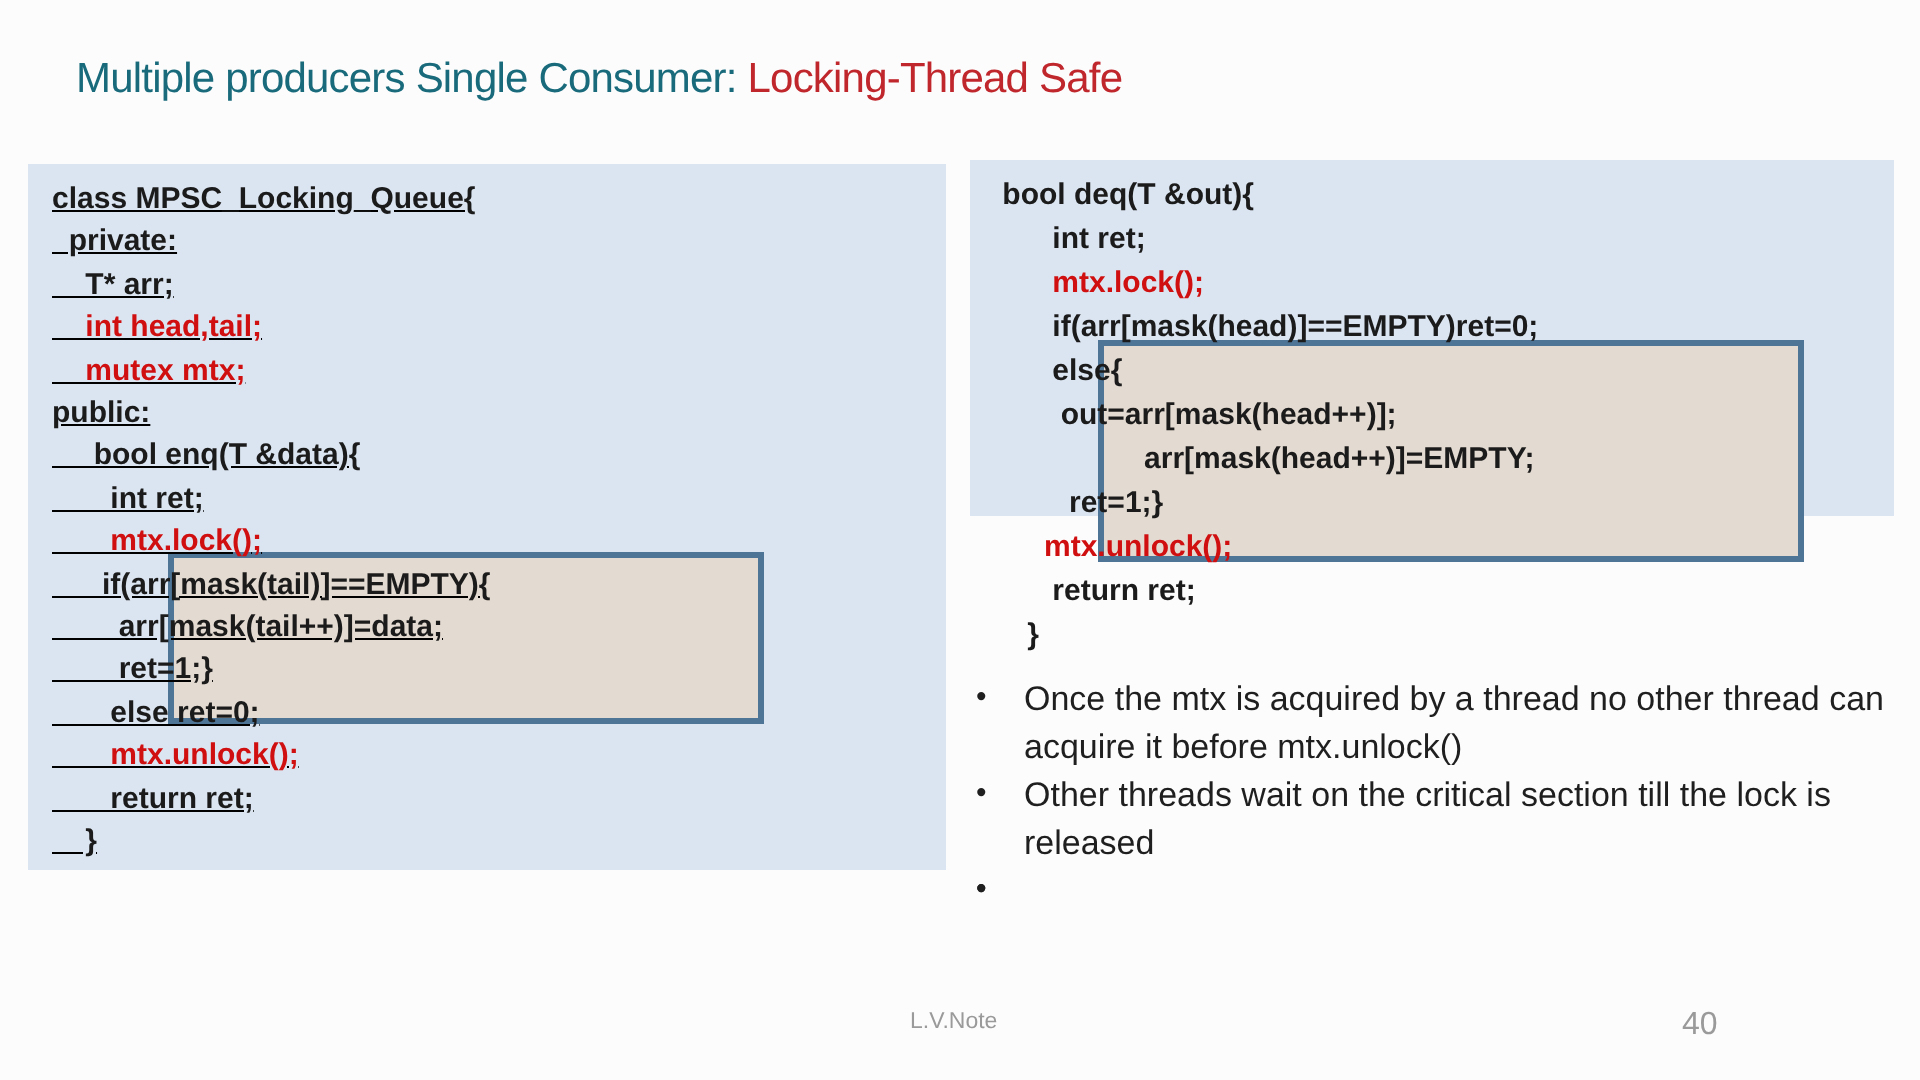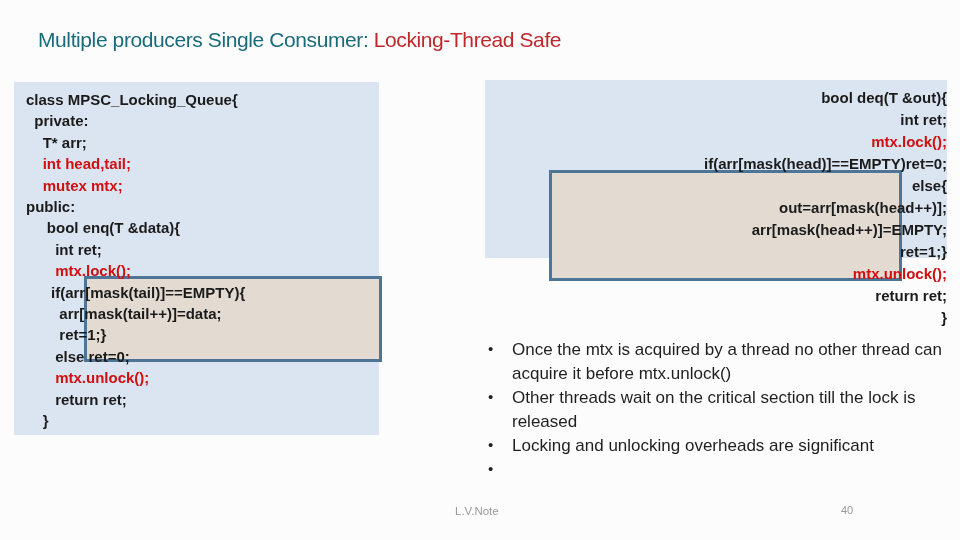--- a/index.html
+++ b/index.html
@@ -9,22 +9,22 @@
     font-family:"Liberation Sans", sans-serif;
   }
   .title {
     position:absolute; left:38px; top:28px; margin:0;
     font-size:21px; font-weight:400; letter-spacing:-0.4px; white-space:nowrap;
   }
   .t-teal { color:var(--title_teal,#196b7c); }
   .t-red  { color:var(--title_red,#c0272d); }
 
   .code-block { position:absolute; background:var(--code_bg,#dbe5f1); }
-  .code-block.left  { left:14px;  top:82px; width:365px; height:353px; }
-  .code-block.right { left:485px; top:80px; width:462px; height:178px;text-align:right; }
+  .code-block.left  { left:14px;  top:82px; width:459px; height:353px;text-decoration:underline; }
+  .code-block.right { left:485px; top:80px; width:462px; height:178px; }
 
   .hl-box {
     position:absolute; z-index:0;
     background:var(--box_fill,#e3dad1);
     border:3px solid var(--box_border,#4e7496);
   }
   .left  .hl-box { left:70px; top:194px; width:292px; height:80px; }
   .right .hl-box { left:64px; top:90px;  width:347px; height:105px; }
 
   .code-lines {
@@ -39,21 +39,21 @@
   .bullets {
     position:absolute; left:486px; top:338px; width:466px;
     margin:0; padding:0; list-style:none;
     color:#1f1f1f; font-size:17px; line-height:24px;
   }
   .bullets li { position:relative; padding-left:26px; }
   .bullets .marker { position:absolute; left:2px; top:-1px; font-size:15px; }
   .bullets .italic { font-style:italic; }
 
   .footer-author { position:absolute; left:455px; top:505px; font-size:11.5px; color:#9a9a9a; }
-  .footer-page   { position:absolute; left:841px; top:504px; font-size:11px; color:#9a9a9a; }
+  .footer-page   { position:absolute; left:841px; top:504px; font-size:16px; color:#9a9a9a; }
 </style>
 </head>
 <body>
 
 <div class="slide">
 
   <h1 class="title"><span class="t-teal">Multiple producers Single Consumer: </span><span class="t-red">Locking-Thread Safe</span></h1>
 
   <div class="code-block left">
     <div class="hl-box"></div>
@@ -61,20 +61,20 @@
   </div>
 
   <div class="code-block right">
     <div class="hl-box"></div>
     <div class="code-lines"><div class="code-line"> bool deq(T &amp;out){</div><div class="code-line">       int ret;</div><div class="code-line red">       mtx.lock();</div><div class="code-line">       if(arr[mask(head)]==EMPTY)ret=0;</div><div class="code-line">       else{</div><div class="code-line">        out=arr[mask(head++)];</div><div class="code-line">                  arr[mask(head++)]=EMPTY;</div><div class="code-line">         ret=1;}</div><div class="code-line red">      mtx.unlock();</div><div class="code-line">       return ret;</div><div class="code-line">    }</div></div>
   </div>
 
   <ul class="bullets">
       <li><span class="marker">•</span><span><span>Once the mtx is acquired by a thread no other thread can acquire it before mtx.unlock()</span></span></li>
       <li><span class="marker">•</span><span><span>Other threads wait on the critical section till the lock is released</span></span></li>
-      <li><span class="marker">•</span><span><span>Locking and unlocking overheads are significant</span></span></li>
+      <li><span class="marker">•</span></li>
       <li><span class="marker">•</span></li>
     </ul>
 
   <div class="footer-author">L.V.Note</div>
   <div class="footer-page">40</div>
 
 </div>
 
 </body></html>

